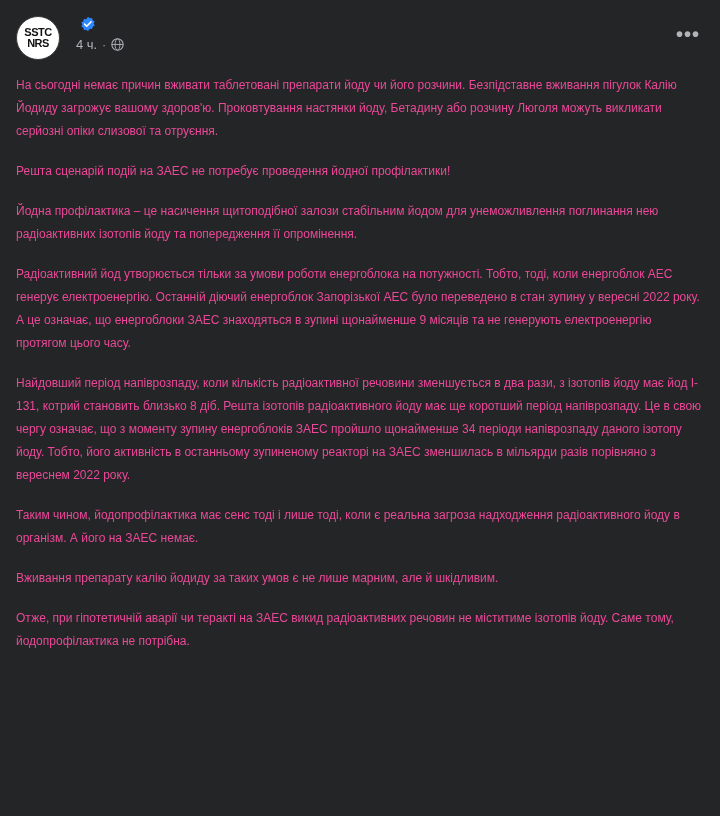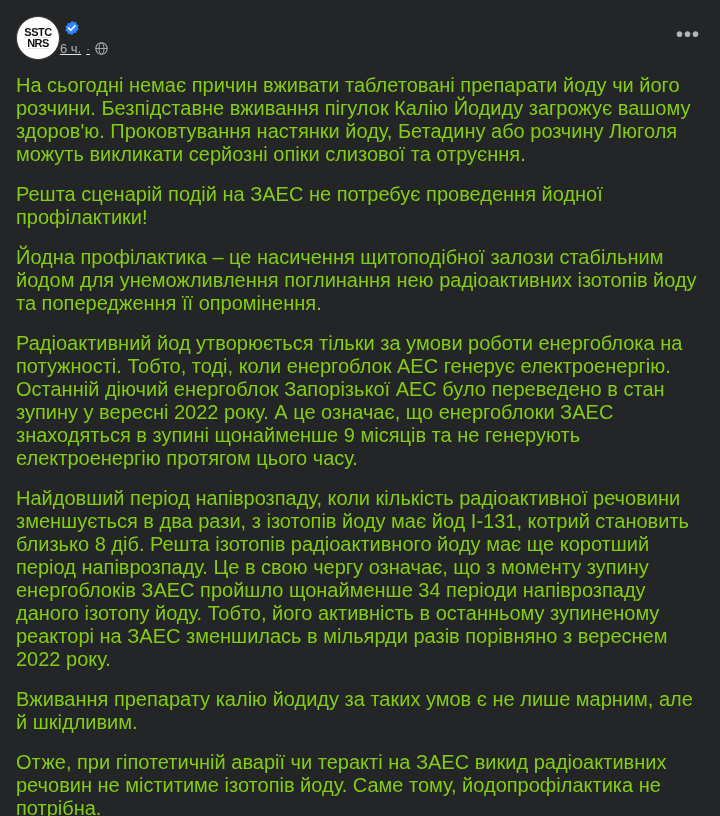--- a/index.html
+++ b/index.html
@@ -18,24 +18,23 @@
   .post {
     width: 720px;
     height: 816px;
     background: #242526;
     padding: 16px 16px 0 16px;
     display: flex;
     flex-direction: column;
   }
   .post-header {
     display: flex;
-    align-items: center;
-    gap: 0;
+    align-items: flex-start;
+    gap: 16px;
     position: relative;
-    text-decoration: underline;
   }
   .avatar {
     width: 44px;
     height: 44px;
     min-width: 44px;
     border-radius: 50%;
     background: #ffffff;
     color: #111111;
     display: flex;
     flex-direction: column;
@@ -100,23 +99,23 @@
     justify-content: center;
     color: #b0b3b8;
     font-size: 20px;
     letter-spacing: 1px;
     font-weight: bold;
     cursor: pointer;
     user-select: none;
   }
   .post-body {
     margin-top: 14px;
-    font-size: 20px;
+    font-size: 12px;
     line-height: 23px;
-    color: #84cc16;
+    color: #ec4899;
     overflow: hidden;
   }
   .post-body p {
     margin: 0 0 17px 0;
   }
   .post-body p:last-child {
     margin-bottom: 0;
   }
 </style>
 </head>
@@ -130,36 +129,37 @@
       <span class="l2">NRS</span>
     </div>
 
     <div class="header-text">
       <span class="verified"><svg width="16" height="16" viewBox="0 0 16 16">
             <path d="M8 0.8l1.8 1.5 2.3-.3.6 2.2 2 1.2-1 2.1 1 2.1-2 1.2-.6 2.2-2.3-.3L8 15.2l-1.8-1.5-2.3.3-.6-2.2-2-1.2 1-2.1-1-2.1 2-1.2.6-2.2 2.3.3z" fill="#2d88ff"></path>
             <path d="M4.6 8.1l2.1 2.1 4.3-4.3" stroke="#ffffff" stroke-width="1.6" fill="none" stroke-linecap="round" stroke-linejoin="round"></path>
           </svg></span>
 
       <div class="meta-row">
-        <span>6 ч.</span>
+        <span>4 ч.</span>
         <span class="meta-dot">·</span>
         <span class="globe-icon"><svg width="13" height="13" viewBox="0 0 16 16">
               <circle cx="8" cy="8" r="7" fill="none" stroke="#b0b3b8" stroke-width="1.3"></circle>
               <ellipse cx="8" cy="8" rx="3" ry="7" fill="none" stroke="#b0b3b8" stroke-width="1.1"></ellipse>
               <line x1="1.2" y1="8" x2="14.8" y2="8" stroke="#b0b3b8" stroke-width="1.1"></line>
             </svg></span>
       </div>
     </div>
 
     <div class="more-btn">•••</div>
   </div>
 
   <div class="post-body">
     <p>На сьогодні немає причин вживати таблетовані препарати йоду чи його розчини. Безпідставне вживання пігулок Калію Йодиду загрожує вашому здоров'ю. Проковтування настянки йоду, Бетадину або розчину Люголя можуть викликати серйозні опіки слизової та отруєння.</p>
     <p>Решта сценарій подій на ЗАЕС не потребує проведення йодної профілактики!</p>
     <p>Йодна профілактика – це насичення щитоподібної залози стабільним йодом для унеможливлення поглинання нею радіоактивних ізотопів йоду та попередження її опромінення.</p>
     <p>Радіоактивний йод утворюється тільки за умови роботи енергоблока на потужності. Тобто, тоді, коли енергоблок АЕС генерує електроенергію. Останній діючий енергоблок Запорізької АЕС було переведено в стан зупину у вересні 2022 року. А це означає, що енергоблоки ЗАЕС знаходяться в зупині щонайменше 9 місяців та не генерують електроенергію протягом цього часу.</p>
     <p>Найдовший період напіврозпаду, коли кількість радіоактивної речовини зменшується в два рази, з ізотопів йоду має йод I-131, котрий становить близько 8 діб. Решта ізотопів радіоактивного йоду має ще коротший період напіврозпаду. Це в свою чергу означає, що з моменту зупину енергоблоків ЗАЕС пройшло щонайменше 34 періоди напіврозпаду даного ізотопу йоду. Тобто, його активність в останньому зупиненому реакторі на ЗАЕС зменшилась в мільярди разів порівняно з вереснем 2022 року.</p>
+    <p>Таким чином, йодопрофілактика має сенс тоді і лише тоді, коли є реальна загроза надходження радіоактивного йоду в організм. А його на ЗАЕС немає.</p>
     <p>Вживання препарату калію йодиду за таких умов є не лише марним, але й шкідливим.</p>
     <p>Отже, при гіпотетичній аварії чи теракті на ЗАЕС викид радіоактивних речовин не міститиме ізотопів йоду. Саме тому, йодопрофілактика не потрібна.</p>
   </div>
 
 </div>
 
 </body></html>

